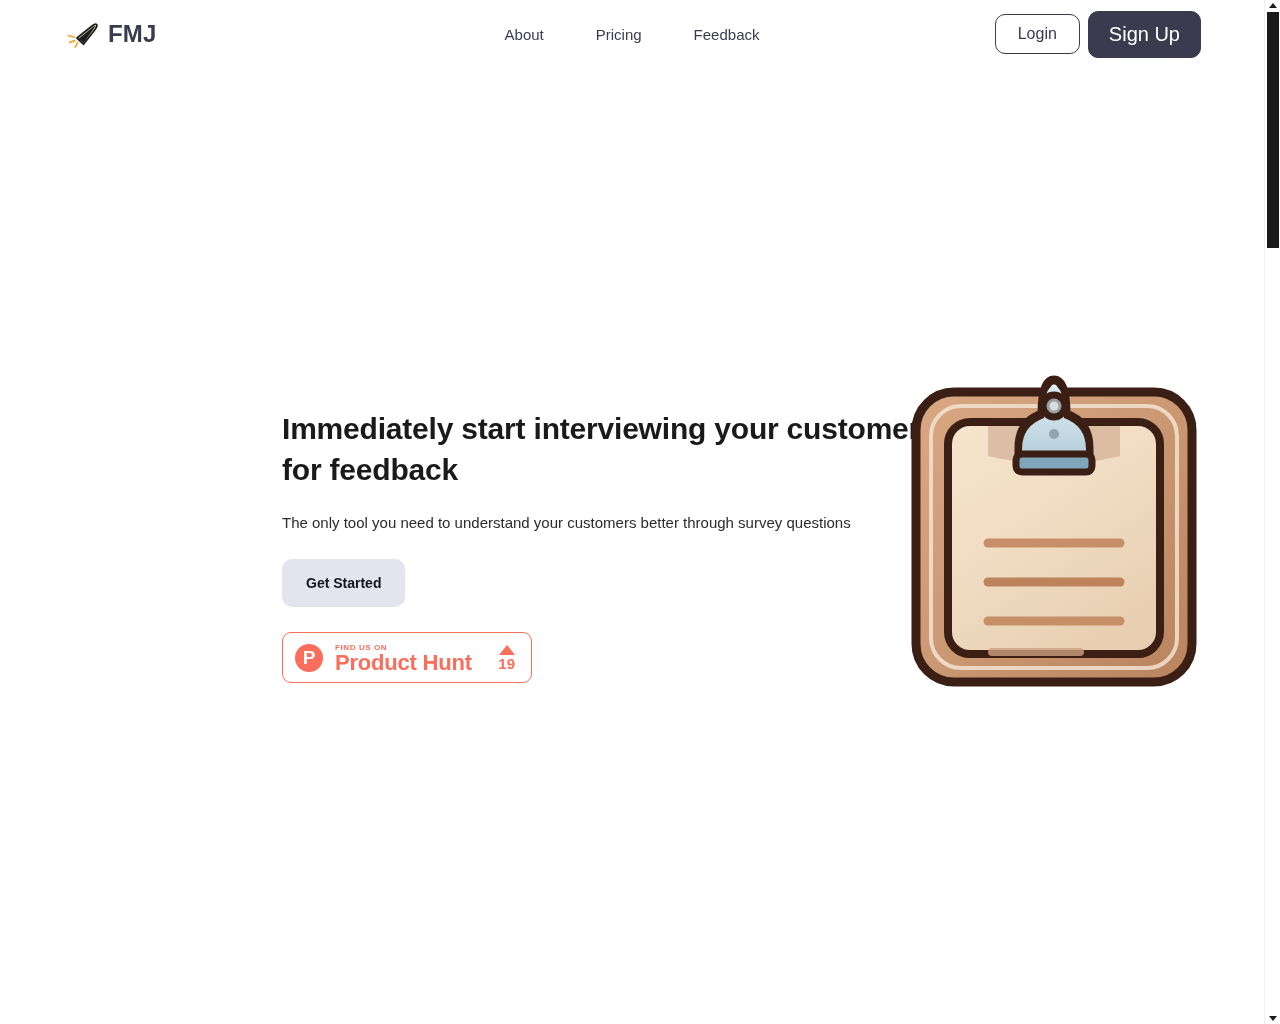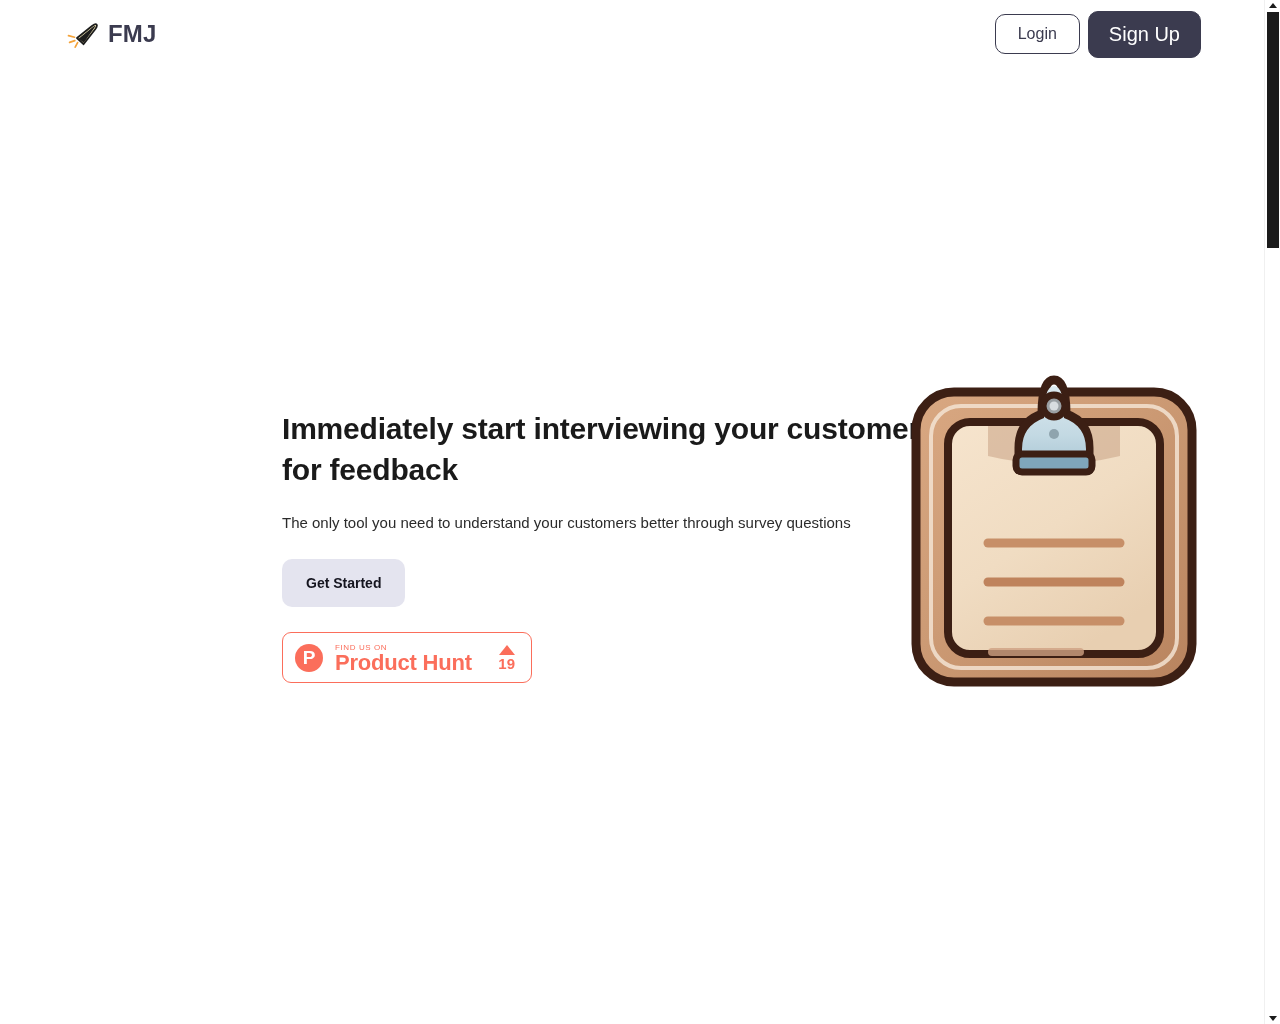--- a/index.html
+++ b/index.html
@@ -178,21 +178,21 @@
   }
   .ph-text {
     margin-left: 12px;
     display: flex;
     flex-direction: column;
     justify-content: center;
     flex: 1 1 auto;
   }
   .ph-kicker {
     font-size: 8px;
-    font-weight: normal;
+    font-weight: bold;
     letter-spacing: 0.6px;
     color: #fb6e5b;
     line-height: 10px;
   }
   .ph-name {
     font-size: 22px;
     font-weight: bold;
     color: #fb6e5b;
     line-height: 20px;
     letter-spacing: -0.2px;
@@ -282,20 +282,25 @@
           <path d="M14.6 19.8 L29 8 C30.6 6.8 31.4 6.9 31.2 7.6 L19.8 23.8 Z" fill="#1c1c1c"></path>
           <g stroke="#f4a33a" stroke-width="1.7" stroke-linecap="round">
             <line x1="10.5" y1="18.2" x2="4.5" y2="16.6"></line>
             <line x1="10.8" y1="21.6" x2="5.6" y2="23.4"></line>
             <line x1="13.6" y1="23.6" x2="11.2" y2="28.2"></line>
           </g>
         </svg>
         <span class="brand-name">FMJ</span>
       </div>
 
+      <nav class="nav">
+        <a class="nav-link">About</a>
+        <a class="nav-link">Pricing</a>
+        <a class="nav-link">Feedback</a>
+      </nav>
 
       <div class="auth">
         <button class="btn-login">Login</button>
         <button class="btn-signup">Sign Up</button>
       </div>
 
     </header>
 
     <section class="hero">
 

